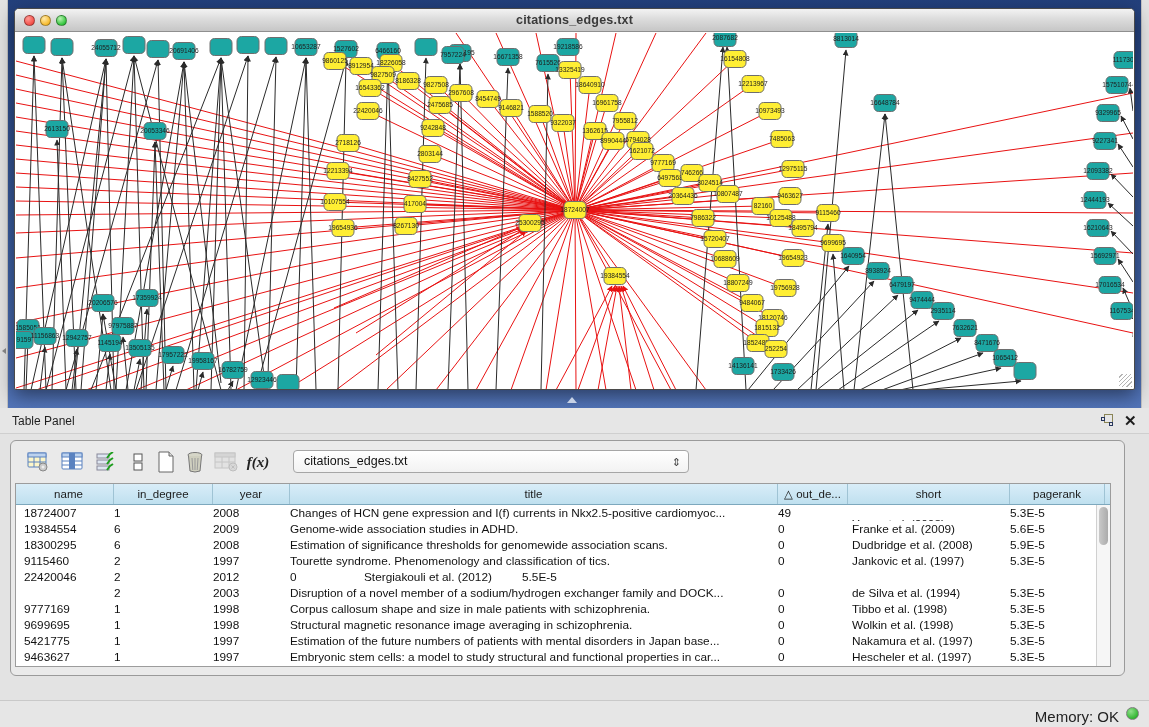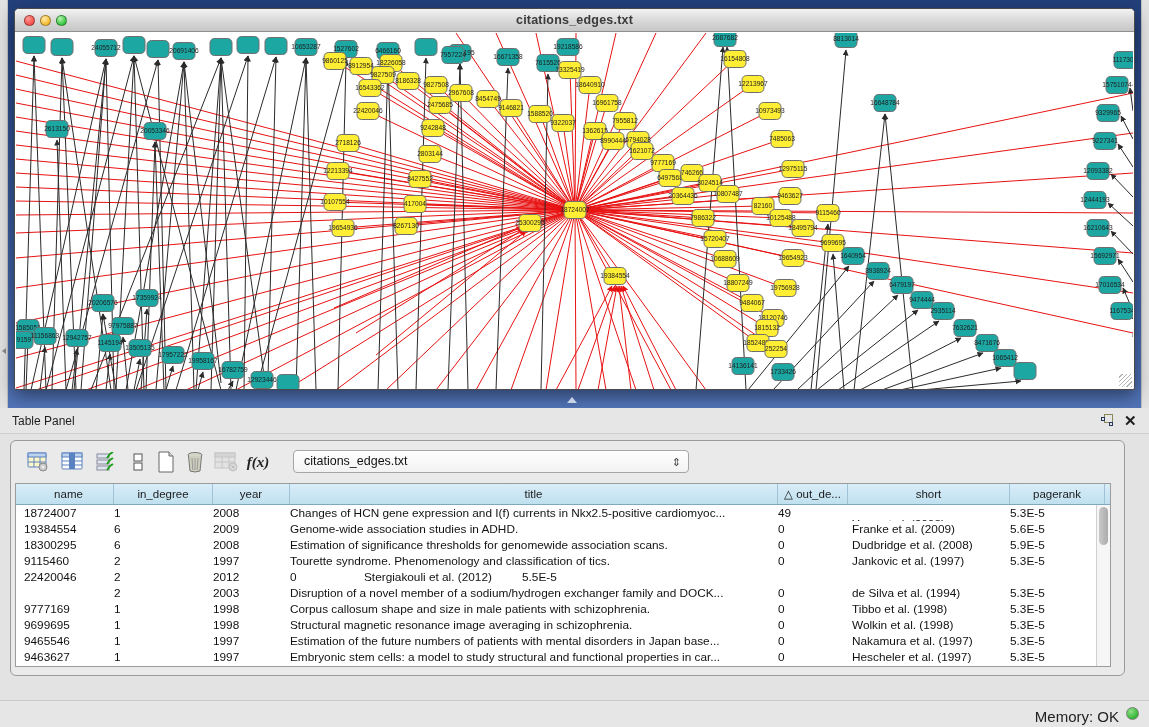--- a/index.html
+++ b/index.html
@@ -941,21 +941,21 @@
             <div class="tr">
               <div class="td" style="width: 90px;">9699695</div>
               <div class="td" style="width: 99px;">1</div>
               <div class="td" style="width: 77px;">1998</div>
               <div class="td" style="width: 488px;">Structural magnetic resonance image averaging in schizophrenia.</div>
               <div class="td" style="width: 70px;">0</div>
               <div class="td" style="width: 162px; padding-left: 12px;">Wolkin et al. (1998)</div>
               <div class="td" style="width: 95px;">5.3E-5</div>
             </div>
             <div class="tr">
-              <div class="td" style="width: 90px;">9465546</div>
+              <div class="td" style="width: 90px;">5421775</div>
               <div class="td" style="width: 99px;">1</div>
               <div class="td" style="width: 77px;">1997</div>
               <div class="td" style="width: 488px;">Estimation of the future numbers of patients with mental disorders in Japan base...</div>
               <div class="td" style="width: 70px;">0</div>
               <div class="td" style="width: 162px; padding-left: 12px;">Nakamura et al. (1997)</div>
               <div class="td" style="width: 95px;">5.3E-5</div>
             </div>
             <div class="tr">
               <div class="td" style="width: 90px;">9463627</div>
               <div class="td" style="width: 99px;">1</div>

